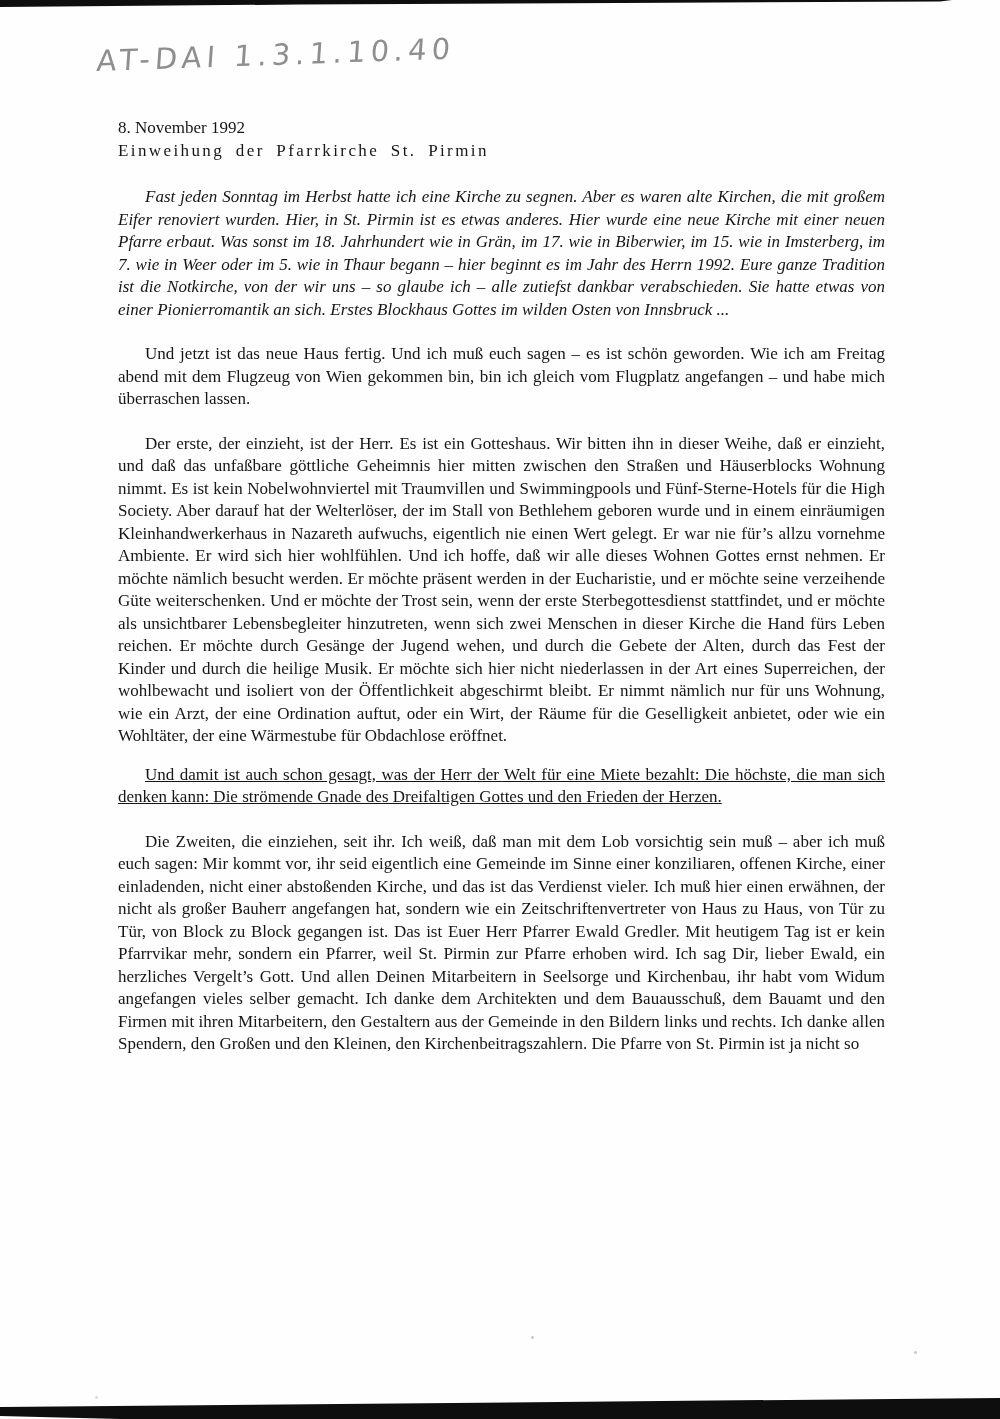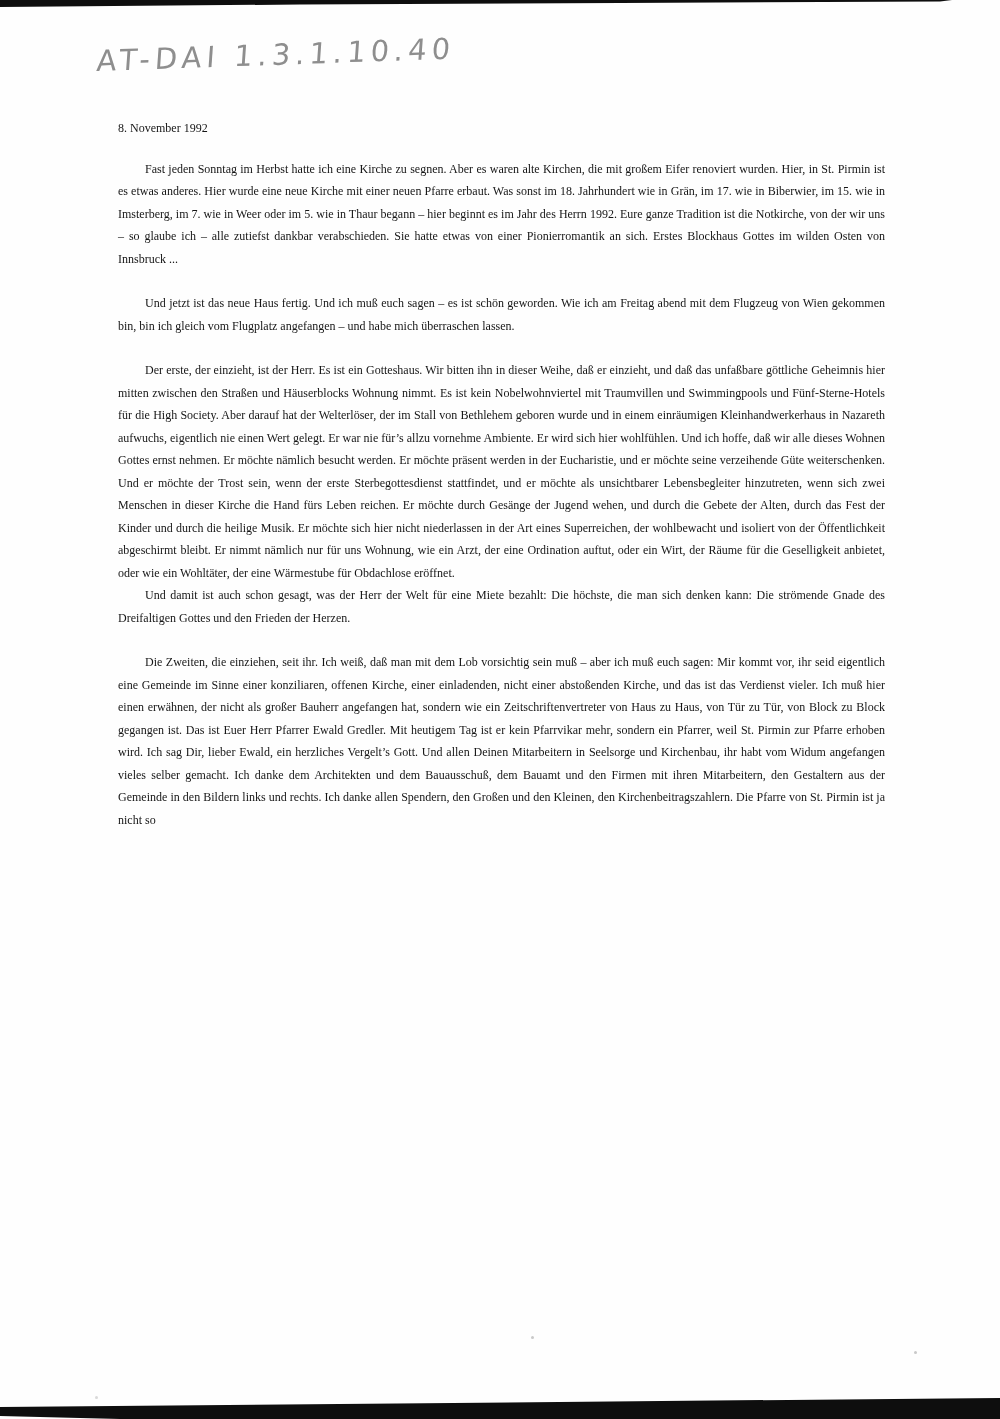--- a/index.html
+++ b/index.html
@@ -32,42 +32,44 @@
     white-space: nowrap;
     transform: rotate(-2deg) skewX(-6deg);
     transform-origin: left top;
   }
   .doc {
     position: absolute;
     left: 118px;
     top: 117px;
     width: 767px;
     font-family: "Liberation Serif", "DejaVu Serif", serif;
-    font-size: 12px;
+    font-size: 17px;
     line-height: 22.5px;
     color: #151515;
   }
   .date-line {
     text-align: left;
   }
   .title-line {
     text-align: left;
     letter-spacing: 2.4px;
     word-spacing: 5px;
   }
   .para {
     margin: 22px 0 0 0;
     text-align: justify;
     text-indent: 27px;
   }
   .para.first {
-    margin-top: 18px;
+    margin-top: 24px;
+    font-style: italic;
   }
   .para.flush {
-    margin-top: 0;
+    margin-top: 16px;
+    text-decoration: underline;
   }
   .speck {
     position: absolute;
     width: 3px;
     height: 3px;
     border-radius: 50%;
     background: #c9c9c9;
   }
 </style>
 </head>
@@ -76,20 +78,21 @@
 <div class="page">
 
   <svg class="edge top" width="1000" height="10" viewBox="0 0 1000 10" aria-hidden="true">
     <polygon points="0,0 952,0 940,1.5 620,3 300,4.5 0,7" fill="#0e0e0e"></polygon>
   </svg>
 
   <div class="annotation">AT-DAI 1.3.1.10.40</div>
 
   <div class="doc">
     <div class="date-line">8. November 1992</div>
+    <div class="title-line">Einweihung der Pfarrkirche St. Pirmin</div>
 
     <p class="para first">Fast jeden Sonntag im Herbst hatte ich eine Kirche zu segnen. Aber es waren alte Kirchen, die mit großem Eifer renoviert wurden. Hier, in St. Pirmin ist es etwas anderes. Hier wurde eine neue Kirche mit einer neuen Pfarre erbaut. Was sonst im 18. Jahrhundert wie in Grän, im 17. wie in Biberwier, im 15. wie in Imsterberg, im 7. wie in Weer oder im 5. wie in Thaur begann – hier beginnt es im Jahr des Herrn 1992. Eure ganze Tradition ist die Notkirche, von der wir uns – so glaube ich – alle zutiefst dankbar verabschieden. Sie hatte etwas von einer Pionierromantik an sich. Erstes Blockhaus Gottes im wilden Osten von Innsbruck ...</p>
     <p class="para">Und jetzt ist das neue Haus fertig. Und ich muß euch sagen – es ist schön geworden. Wie ich am Freitag abend mit dem Flugzeug von Wien gekommen bin, bin ich gleich vom Flugplatz angefangen – und habe mich überraschen lassen.</p>
     <p class="para">Der erste, der einzieht, ist der Herr. Es ist ein Gotteshaus. Wir bitten ihn in dieser Weihe, daß er einzieht, und daß das unfaßbare göttliche Geheimnis hier mitten zwischen den Straßen und Häuserblocks Wohnung nimmt. Es ist kein Nobelwohnviertel mit Traumvillen und Swimmingpools und Fünf-Sterne-Hotels für die High Society. Aber darauf hat der Welterlöser, der im Stall von Bethlehem geboren wurde und in einem einräumigen Kleinhandwerkerhaus in Nazareth aufwuchs, eigentlich nie einen Wert gelegt. Er war nie für’s allzu vornehme Ambiente. Er wird sich hier wohlfühlen. Und ich hoffe, daß wir alle dieses Wohnen Gottes ernst nehmen. Er möchte nämlich besucht werden. Er möchte präsent werden in der Eucharistie, und er möchte seine verzeihende Güte weiterschenken. Und er möchte der Trost sein, wenn der erste Sterbegottesdienst stattfindet, und er möchte als unsichtbarer Lebensbegleiter hinzutreten, wenn sich zwei Menschen in dieser Kirche die Hand fürs Leben reichen. Er möchte durch Gesänge der Jugend wehen, und durch die Gebete der Alten, durch das Fest der Kinder und durch die heilige Musik. Er möchte sich hier nicht niederlassen in der Art eines Superreichen, der wohlbewacht und isoliert von der Öffentlichkeit abgeschirmt bleibt. Er nimmt nämlich nur für uns Wohnung, wie ein Arzt, der eine Ordination auftut, oder ein Wirt, der Räume für die Geselligkeit anbietet, oder wie ein Wohltäter, der eine Wärmestube für Obdachlose eröffnet.</p>
     <p class="para flush">Und damit ist auch schon gesagt, was der Herr der Welt für eine Miete bezahlt: Die höchste, die man sich denken kann: Die strömende Gnade des Dreifaltigen Gottes und den Frieden der Herzen.</p>
     <p class="para">Die Zweiten, die einziehen, seit ihr. Ich weiß, daß man mit dem Lob vorsichtig sein muß – aber ich muß euch sagen: Mir kommt vor, ihr seid eigentlich eine Gemeinde im Sinne einer konziliaren, offenen Kirche, einer einladenden, nicht einer abstoßenden Kirche, und das ist das Verdienst vieler. Ich muß hier einen erwähnen, der nicht als großer Bauherr angefangen hat, sondern wie ein Zeitschriftenvertreter von Haus zu Haus, von Tür zu Tür, von Block zu Block gegangen ist. Das ist Euer Herr Pfarrer Ewald Gredler. Mit heutigem Tag ist er kein Pfarrvikar mehr, sondern ein Pfarrer, weil St. Pirmin zur Pfarre erhoben wird. Ich sag Dir, lieber Ewald, ein herzliches Vergelt’s Gott. Und allen Deinen Mitarbeitern in Seelsorge und Kirchenbau, ihr habt vom Widum angefangen vieles selber gemacht. Ich danke dem Architekten und dem Bauausschuß, dem Bauamt und den Firmen mit ihren Mitarbeitern, den Gestaltern aus der Gemeinde in den Bildern links und rechts. Ich danke allen Spendern, den Großen und den Kleinen, den Kirchenbeitragszahlern. Die Pfarre von St. Pirmin ist ja nicht so</p>
   </div>
 
   <div class="speck" style="left:531px; top:1336px;"></div>
   <div class="speck" style="left:914px; top:1351px;"></div>

